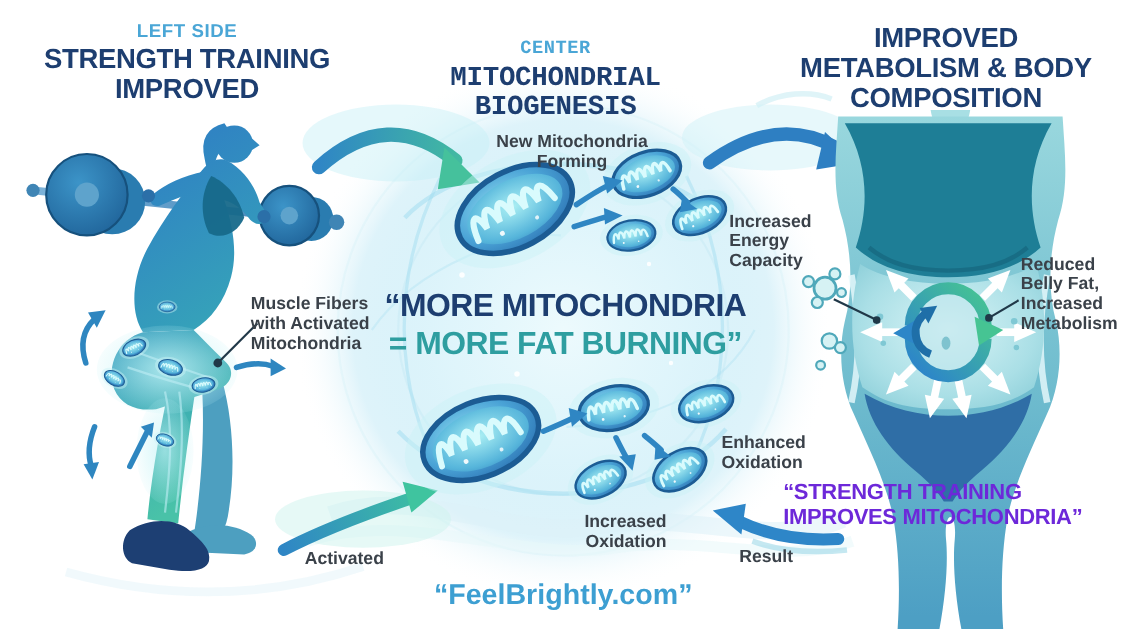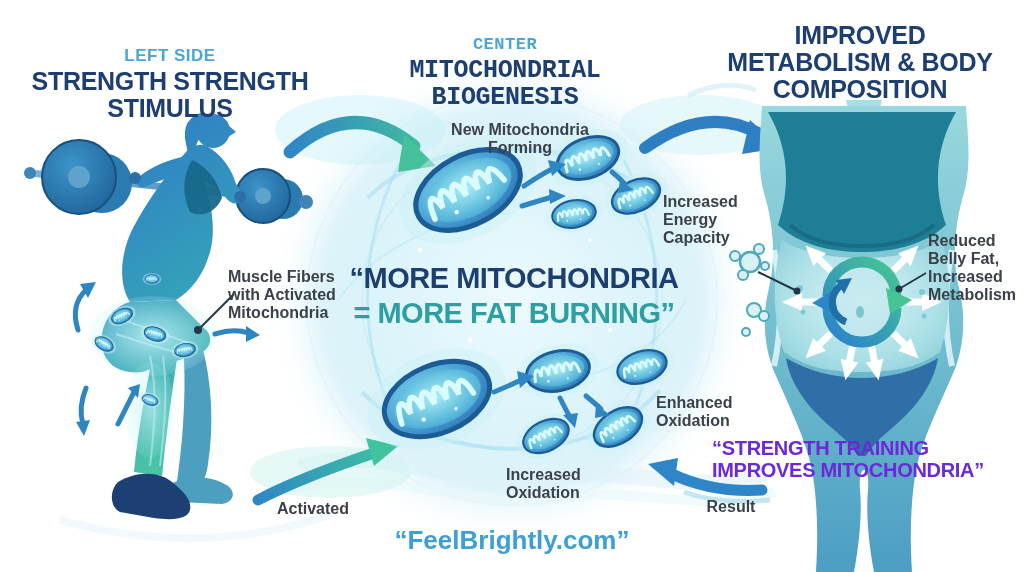--- a/index.html
+++ b/index.html
@@ -11,33 +11,33 @@
   .txt{position:absolute;z-index:5;}
   .kicker{
     font-weight:bold;font-size:17px;letter-spacing:.5px;color:#4aa6d6;
     text-align:center;line-height:1.1;
   }
   .htitle{
     font-weight:bold;font-size:25px;letter-spacing:-.3px;color:#1d3e70;
     text-align:center;line-height:1.08;margin-top:2px;
   }
   .hdr{display:flex;flex-direction:column;}
-  .hdr-left{left:20px;top:20px;width:300px;margin-top:27px;}
+  .hdr-left{left:20px;top:20px;width:300px;}
   .hdr-center{left:355px;top:36px;width:300px;font-family:Liberation Mono, monospace;}
   .hdr-right{left:710px;top:20px;width:300px;}
   .small-label{
     font-weight:bold;font-size:16px;color:#3a4149;line-height:1.13;
   }
   .lbl-new{left:440px;top:121px;width:160px;text-align:center;}
   .lbl-energy{left:663px;top:193px;width:92px;}
   .lbl-muscle{left:228px;top:268px;width:132px;}
   .lbl-enhanced{left:656px;top:394px;width:100px;}
-  .lbl-oxidation{left:506px;top:466px;width:100px;text-align:left;}
+  .lbl-oxidation{left:506px;top:466px;width:100px;text-align:right;}
   .lbl-stimulates{left:258px;top:500px;width:110px;text-align:center;}
-  .lbl-result{left:696px;top:498px;width:70px;text-align:center;}
+  .lbl-result{left:672px;top:498px;width:70px;text-align:left;}
   .lbl-reduced{left:928px;top:232px;width:100px;}
   .quote{left:330px;top:261px;width:368px;text-align:center;line-height:1.22;}
   .quote .q1{font-weight:bold;font-size:29px;letter-spacing:-.5px;color:#1d3e70;}
   .quote .q2{font-weight:bold;font-size:29px;letter-spacing:-.5px;color:#2e9ea0;}
   .rquote{
     left:712px;top:437px;width:300px;text-align:left;
     font-weight:bold;font-size:20px;letter-spacing:-.3px;color:#6d28d9;line-height:1.12;
   }
   .footer{
     left:352px;top:525px;width:320px;text-align:center;
@@ -347,21 +347,21 @@
     </g>
 
     <g>
       <line x1="234" y1="294" x2="198" y2="330" stroke="#203848" stroke-width="2"></line>
       <circle cx="198" cy="330" r="4" fill="#203848"></circle>
     </g>
   </svg>
 
   <div class="txt hdr hdr-left">
     <div class="kicker">LEFT SIDE</div>
-    <div class="htitle">STRENGTH STRENGTH STIMULUS</div>
+    <div class="htitle">STRENGTH TRAINING IMPROVED</div>
   </div>
   <div class="txt hdr hdr-center">
     <div class="kicker">CENTER</div>
     <div class="htitle">MITOCHONDRIAL BIOGENESIS</div>
   </div>
   <div class="txt hdr hdr-right">
     <div class="htitle">IMPROVED METABOLISM &amp; BODY COMPOSITION</div>
   </div>
 
   <div class="txt small-label lbl-new">New Mitochondria Forming</div>

